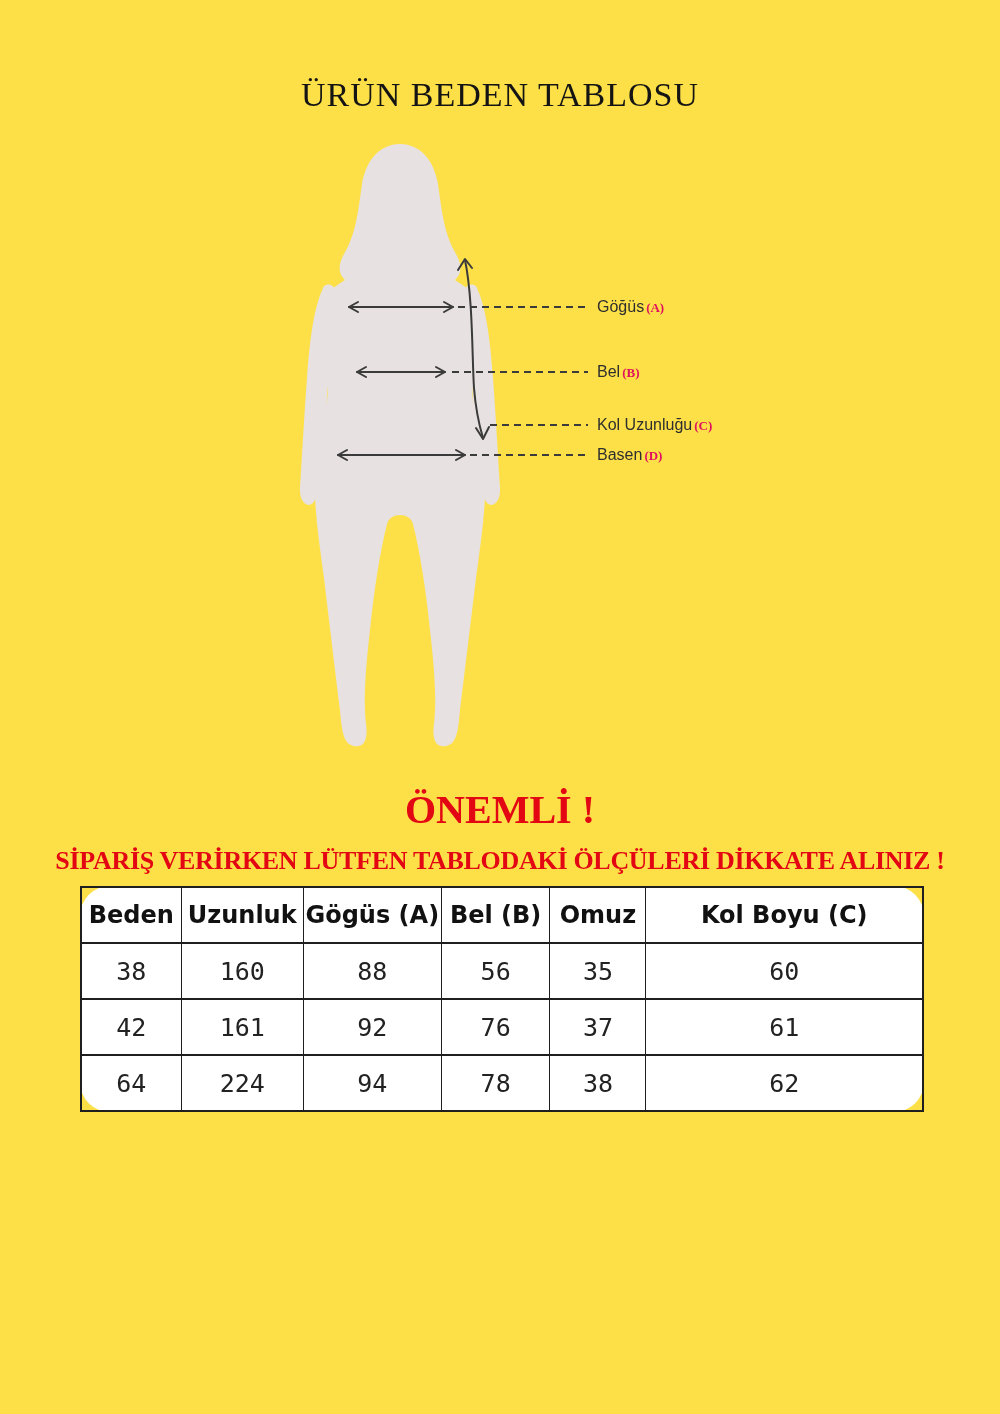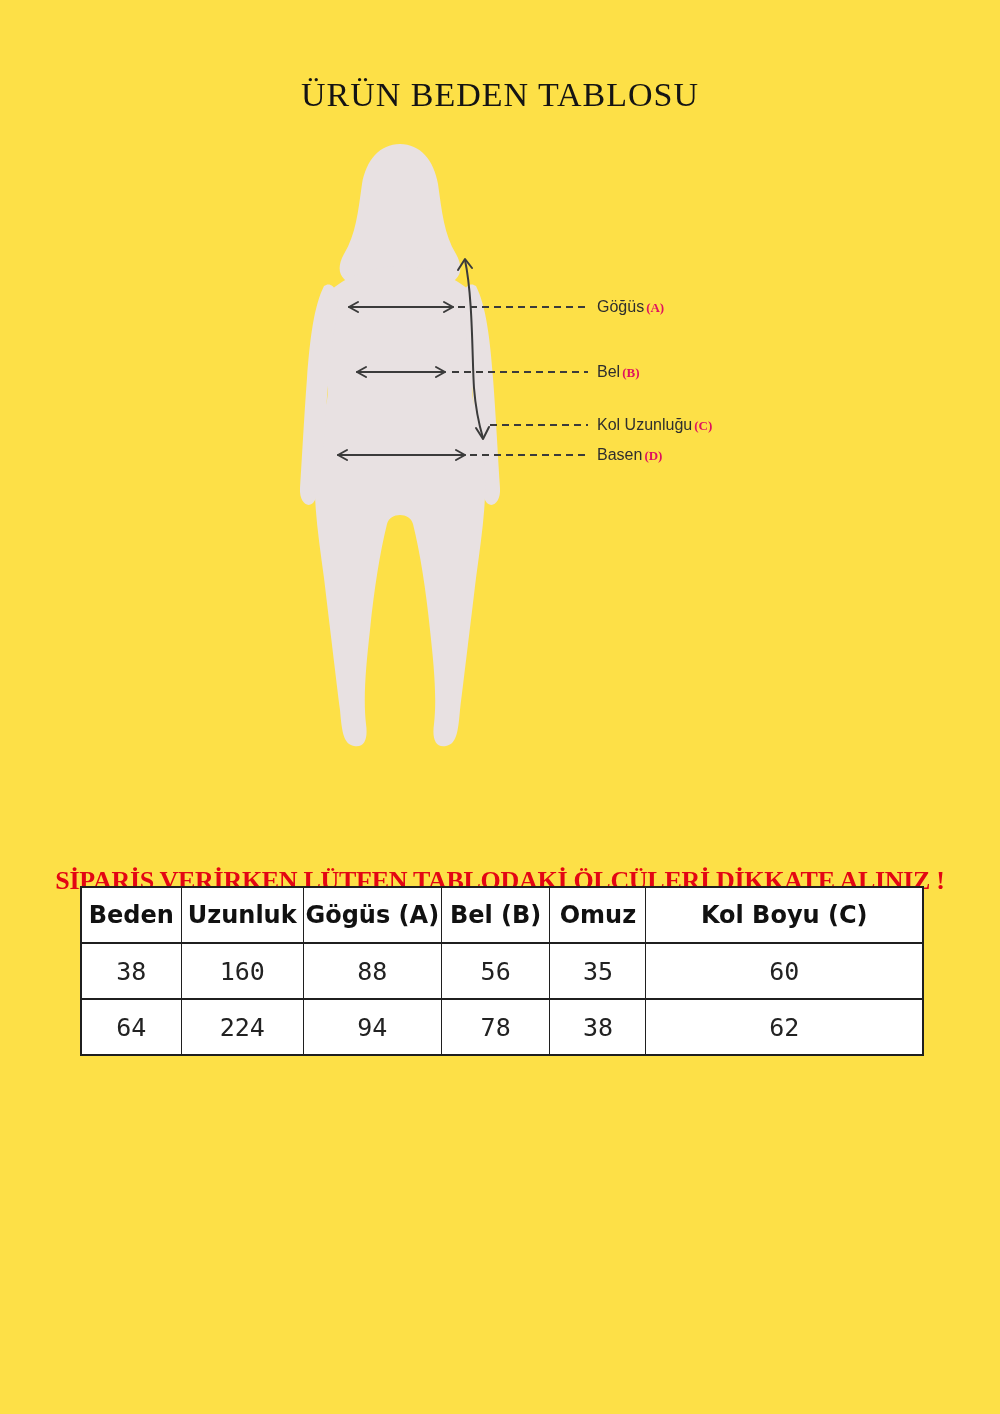--- a/index.html
+++ b/index.html
@@ -38,26 +38,27 @@
     font-family:"Liberation Serif",serif;
     font-size:40px;font-weight:700;
     color:#e30613;
   }
   .important-message{
     position:absolute;top:846px;left:0;width:100%;
     text-align:center;
     font-family:"Liberation Serif",serif;
     font-size:26px;font-weight:700;
     letter-spacing:-0.3px;
-    color:#e30613;white-space:nowrap;margin-top:20px;
+    color:#e30613;white-space:nowrap;
   }
   table.size-table{
     position:absolute;left:80px;top:886px;width:844px;
     border-collapse:collapse;table-layout:fixed;
     background:#ffffff;
+    border-radius:30px;
   }
   table.size-table,
   table.size-table th,
   table.size-table td{
     border:1px solid #1f1f1f;
   }
   table.size-table{border-width:2px;}
   table.size-table th,
   table.size-table td{
     border-top-width:2px;border-bottom-width:2px;
@@ -137,20 +138,21 @@
   <div class="meas-label lbl-1">
     <span>Bel</span><span class="key">(B)</span>
   </div>
   <div class="meas-label lbl-2">
     <span>Kol Uzunluğu</span><span class="key">(C)</span>
   </div>
   <div class="meas-label lbl-3">
     <span>Basen</span><span class="key">(D)</span>
   </div>
 
+  <div class="important-heading">ÖNEMLİ !</div>
   <div class="important-message">SİPARİŞ VERİRKEN LÜTFEN TABLODAKİ ÖLÇÜLERİ DİKKATE ALINIZ !</div>
 
   <table class="size-table">
     <colgroup>
       <col style="width:11.9%">
         <col style="width:14.5%">
         <col style="width:16.4%">
       <col style="width:12.9%">
         <col style="width:11.4%">
         <col style="width:32.9%">
@@ -168,20 +170,28 @@
     <tbody>
       <tr>
         <td>38</td>
         <td>160</td>
         <td>88</td>
         <td>56</td>
         <td>35</td>
         <td>60</td>
       </tr>
       <tr>
+        <td>42</td>
+        <td>161</td>
+        <td>92</td>
+        <td>76</td>
+        <td>37</td>
+        <td>61</td>
+      </tr>
+      <tr>
         <td>64</td>
         <td>224</td>
         <td>94</td>
         <td>78</td>
         <td>38</td>
         <td>62</td>
       </tr>
     </tbody>
   </table>
 

